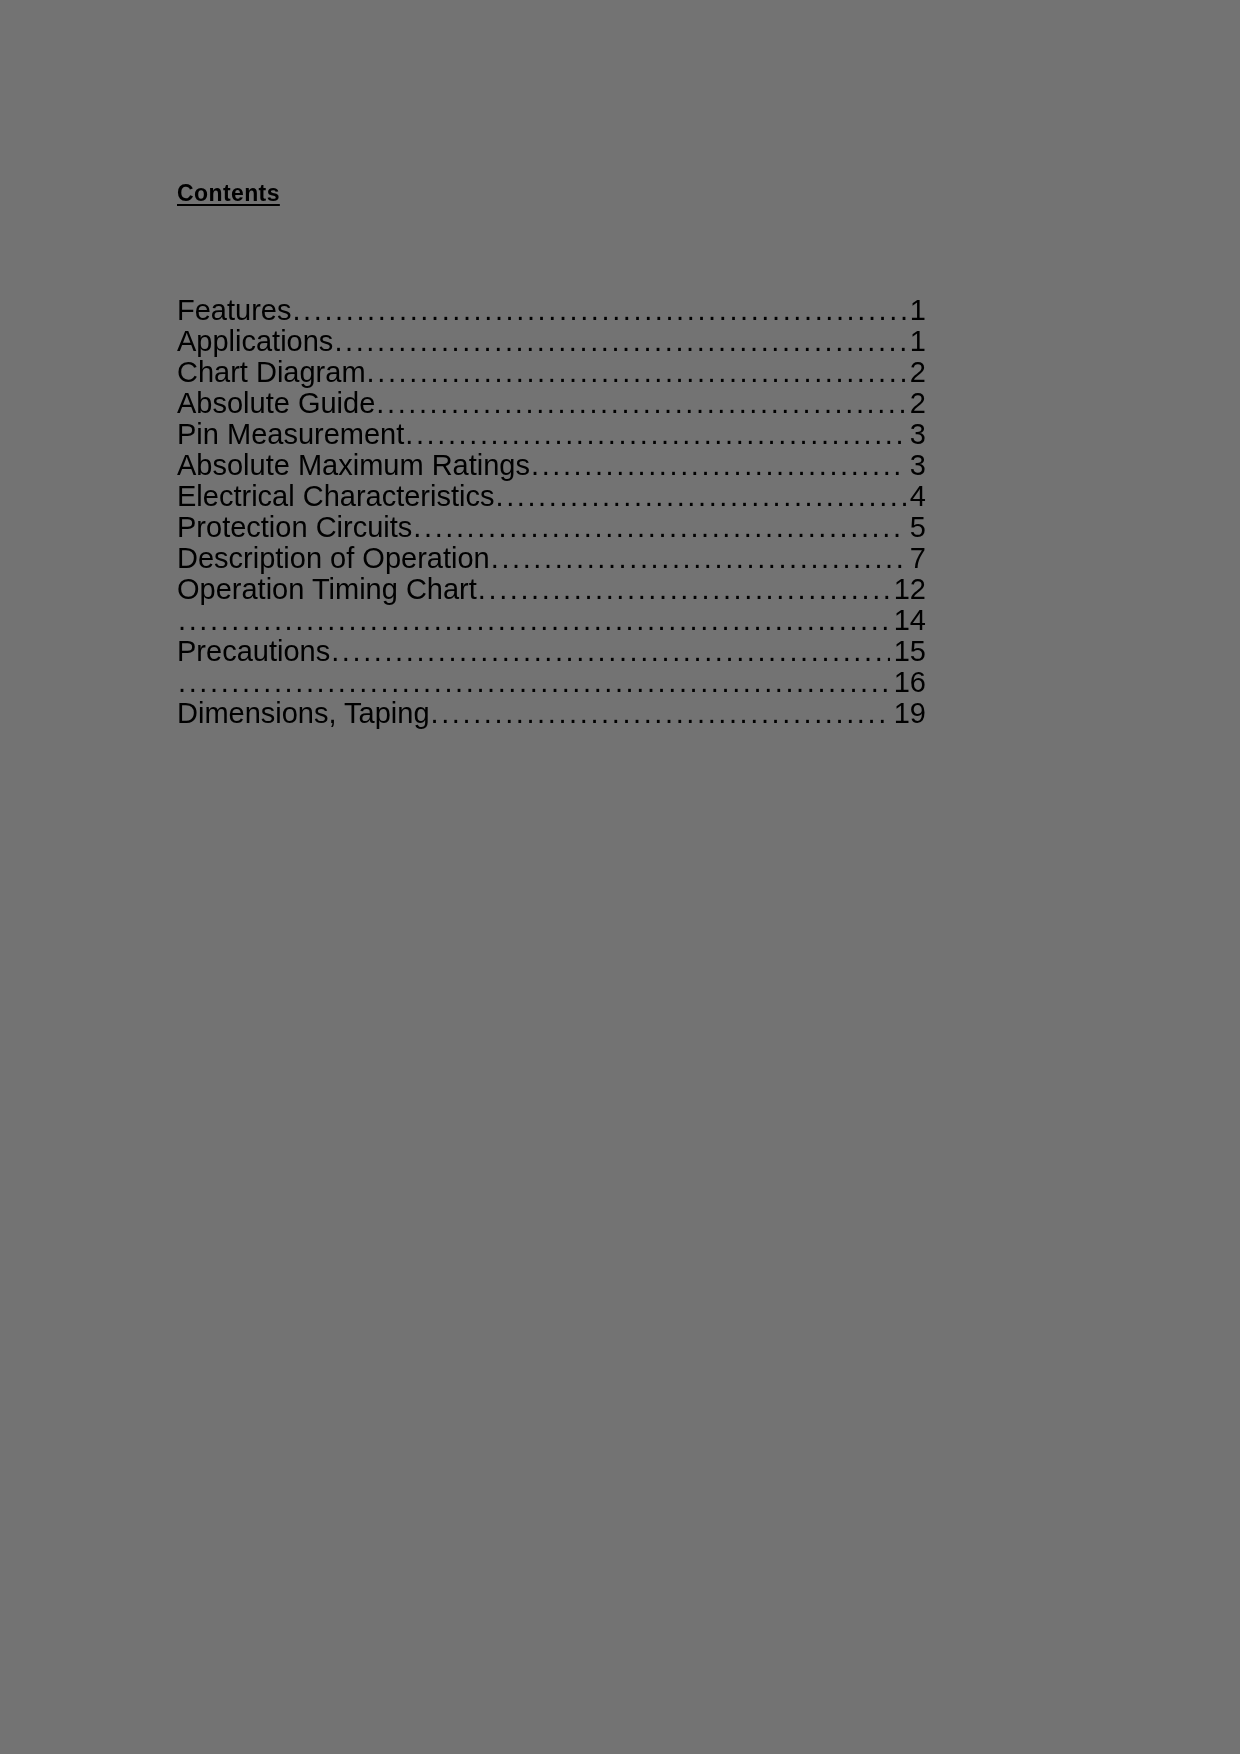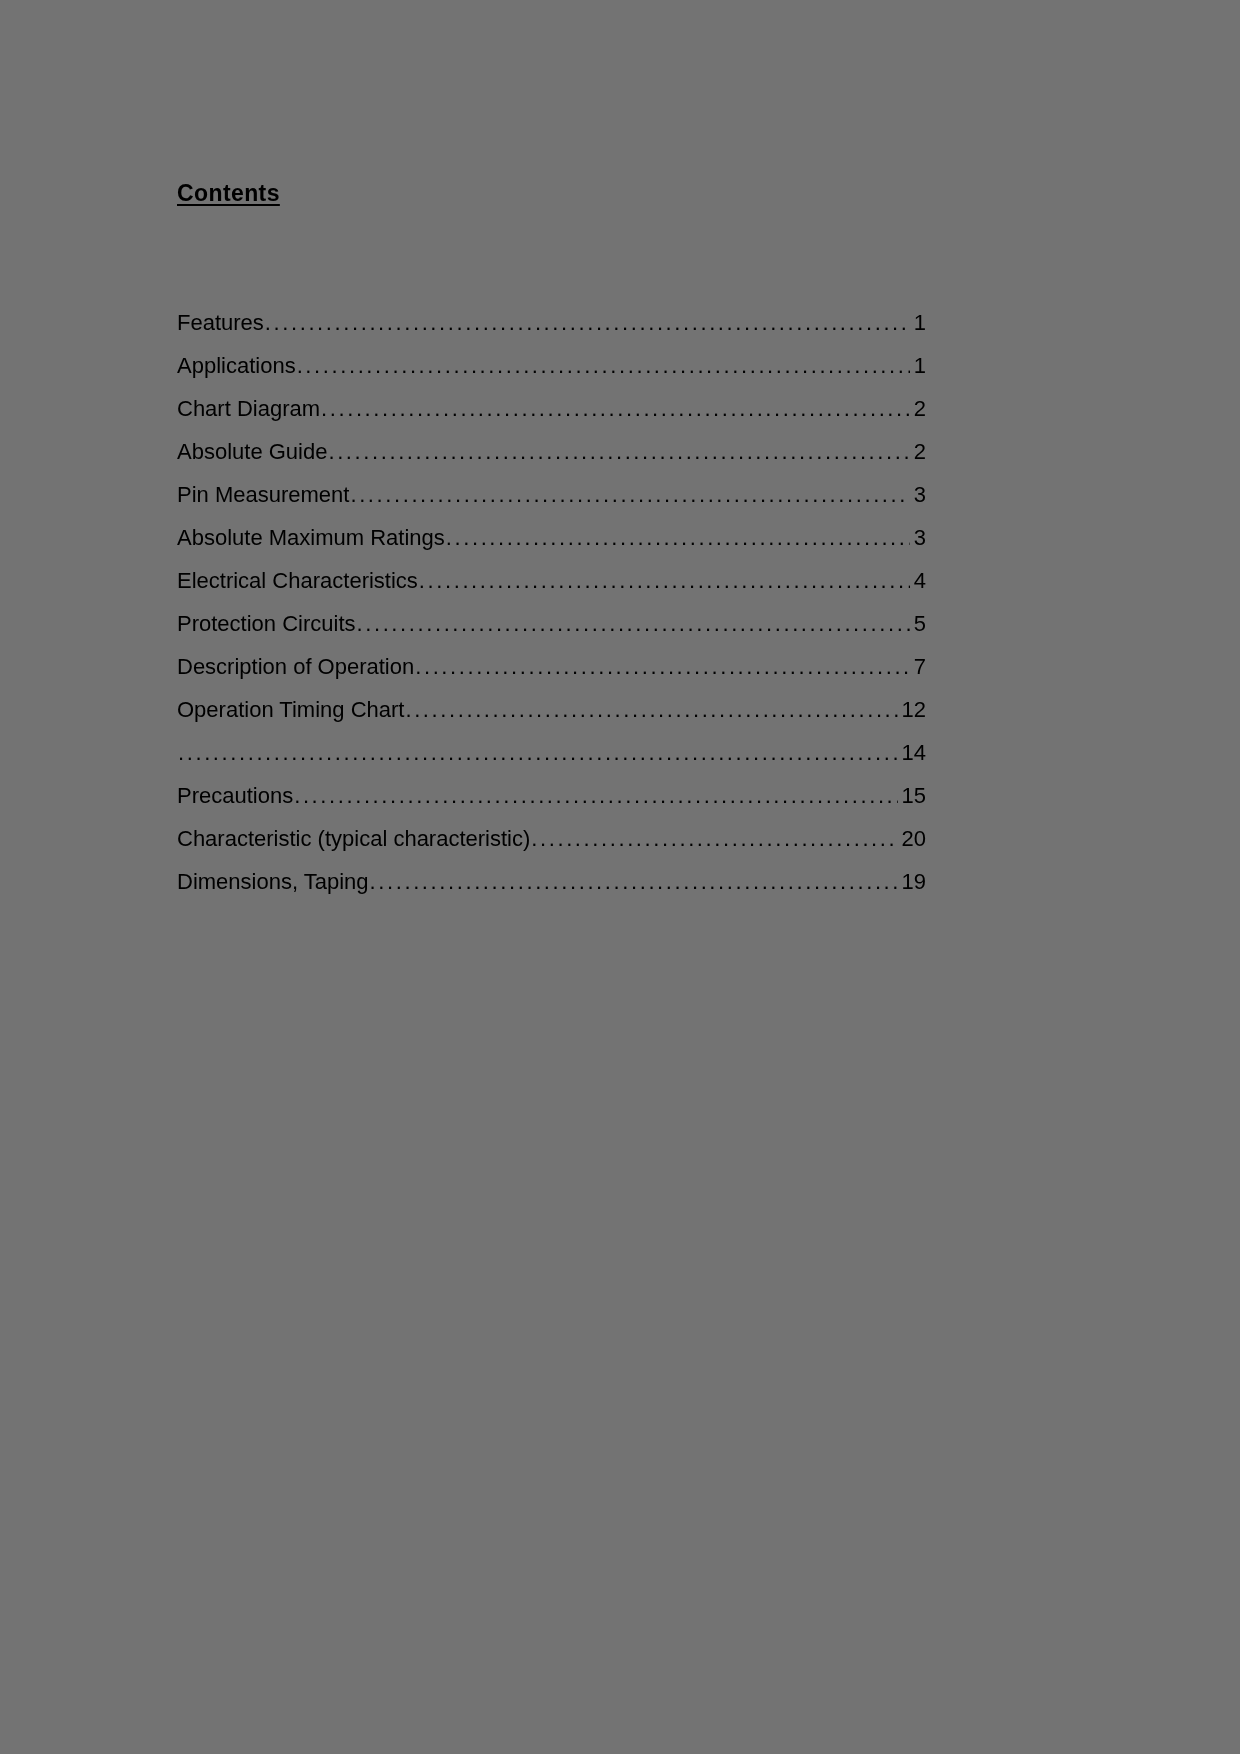--- a/index.html
+++ b/index.html
@@ -33,23 +33,22 @@
   .toc {
     position: absolute;
     left: 177px;
     top: 295px;
     width: 749px;
   }
   .toc-row {
     display: flex;
     align-items: flex-end;
     line-height: 31px;
-    font-size: 22px;
+    font-size: 29px;
     white-space: nowrap;
-    margin-top: 12px;
   }
   .toc-title {
     flex: 0 0 auto;
   }
   .toc-dots {
     flex: 1 1 auto;
     overflow: hidden;
     white-space: nowrap;
     letter-spacing: 2.6px;
     margin-left: 1px;
@@ -130,23 +129,22 @@
     <span class="toc-page">14</span>
   </div>
 
   <div class="toc-row">
     <span class="toc-title">Precautions</span>
     <span class="toc-dots">......................................................................................................................................................</span>
     <span class="toc-page">15</span>
   </div>
 
   <div class="toc-row">
-    <span class="toc-title">Characteristic (typical characteristic)</span>
     <span class="toc-dots">......................................................................................................................................................</span>
-    <span class="toc-page">20</span>
+    <span class="toc-page">16</span>
   </div>
 
   <div class="toc-row">
     <span class="toc-title">Dimensions, Taping</span>
     <span class="toc-dots">......................................................................................................................................................</span>
     <span class="toc-page">19</span>
   </div>
 </div>
 </div>
 

